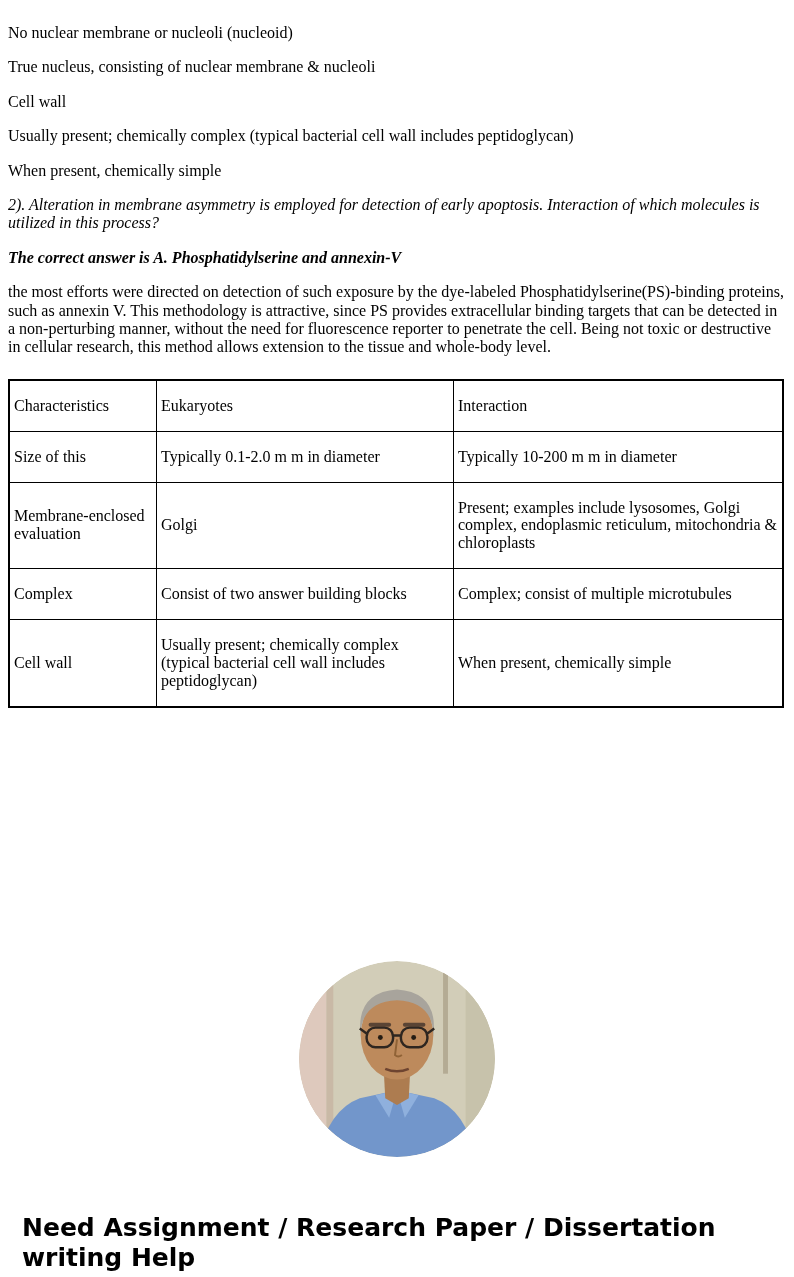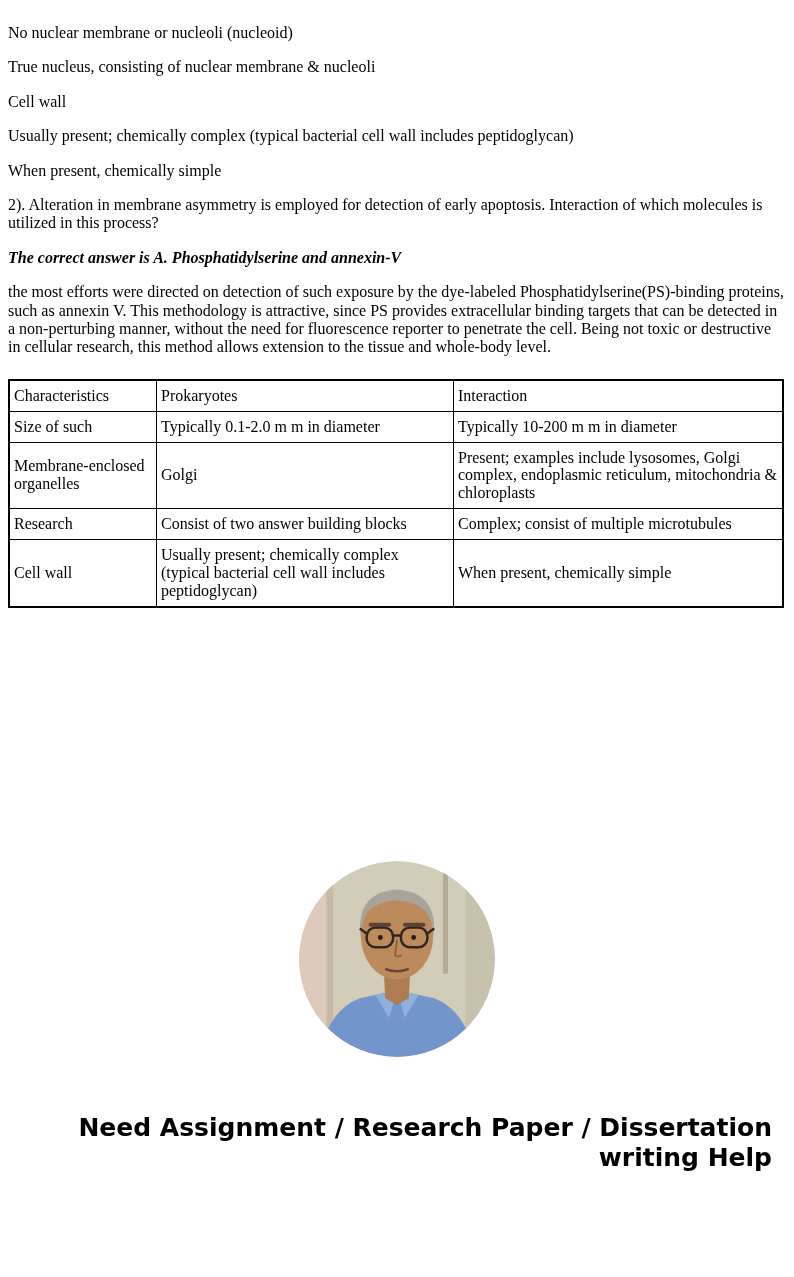--- a/index.html
+++ b/index.html
@@ -16,55 +16,55 @@
     color: #000000;
   }
   .page {
     padding: 8px;
     box-sizing: border-box;
   }
   p {
     margin: 16px 0;
     line-height: 1.15;
   }
-  .question-text { }
+  .question-text { font-style: italic; }
   .answer-text { font-weight: bold; font-style: italic; }
 
   table.compare {
     border-collapse: collapse;
     width: 776px;
     margin-top: 22px;
     border: 2px solid #000;
     font-size: 16px;
   }
   table.compare th,
   table.compare td {
     border: 1px solid #000;
-    padding: 6px 4px;
+    padding: 16px 4px;
     text-align: left;
     font-weight: normal;
     vertical-align: middle;
     line-height: 1.12;
     margin-top: 37px;
   }
   table.compare td.c0, table.compare th.c0 { width: 138px; }
   table.compare td.c1, table.compare th.c1 { width: 288px; }
 
   .avatar-wrap {
     width: 196px;
     height: 196px;
     margin: 253px auto 0 auto;
     border-radius: 50%;
     overflow: hidden;
   }
   .avatar-wrap svg { display: block; }
 
   .footer {
     margin-top: 56px;
-    text-align: right;
+    text-align: left;
     font-family: "DejaVu Sans", sans-serif;
     font-weight: bold;
     font-size: 25px;
     line-height: 30px;
     color: #000;
   }
   .footer .heading {
     max-width: 750px;
     margin: 0 auto;
   }
@@ -86,35 +86,35 @@
   <p class="question-text">2). Alteration in membrane asymmetry is employed for detection of early apoptosis. Interaction of which molecules is utilized in this process?</p>
 
   <p class="answer-text">The correct answer is A. Phosphatidylserine and annexin-V</p>
 
   <p>the most efforts were directed on detection of such exposure by the dye-labeled Phosphatidylserine(PS)-binding proteins, such as annexin V. This methodology is attractive, since PS provides extracellular binding targets that can be detected in a non-perturbing manner, without the need for fluorescence reporter to penetrate the cell. Being not toxic or destructive in cellular research, this method allows extension to the tissue and whole-body level.</p>
 
   <table class="compare">
     <tbody>
       <tr>
         <th class="c0">Characteristics</th>
-        <th class="c1">Prokaryotes</th>
+        <th class="c1">Eukaryotes</th>
         <th>Interaction</th>
       </tr>
       <tr>
-        <td class="c0">Size of such</td>
+        <td class="c0">Size of this</td>
         <td class="c1">Typically 0.1-2.0 m m in diameter</td>
         <td>Typically 10-200 m m in diameter</td>
       </tr>
       <tr>
-        <td class="c0">Membrane-enclosed organelles</td>
+        <td class="c0">Membrane-enclosed evaluation</td>
         <td class="c1">Golgi</td>
         <td>Present; examples include lysosomes, Golgi complex, endoplasmic reticulum, mitochondria &amp; chloroplasts</td>
       </tr>
       <tr>
-        <td class="c0">Research</td>
+        <td class="c0">Complex</td>
         <td class="c1">Consist of two answer building blocks</td>
         <td>Complex; consist of multiple microtubules</td>
       </tr>
       <tr>
         <td class="c0">Cell wall</td>
         <td class="c1">Usually present; chemically complex (typical bacterial cell wall includes peptidoglycan)</td>
         <td>When present, chemically simple</td>
       </tr>
     </tbody>
   </table>

